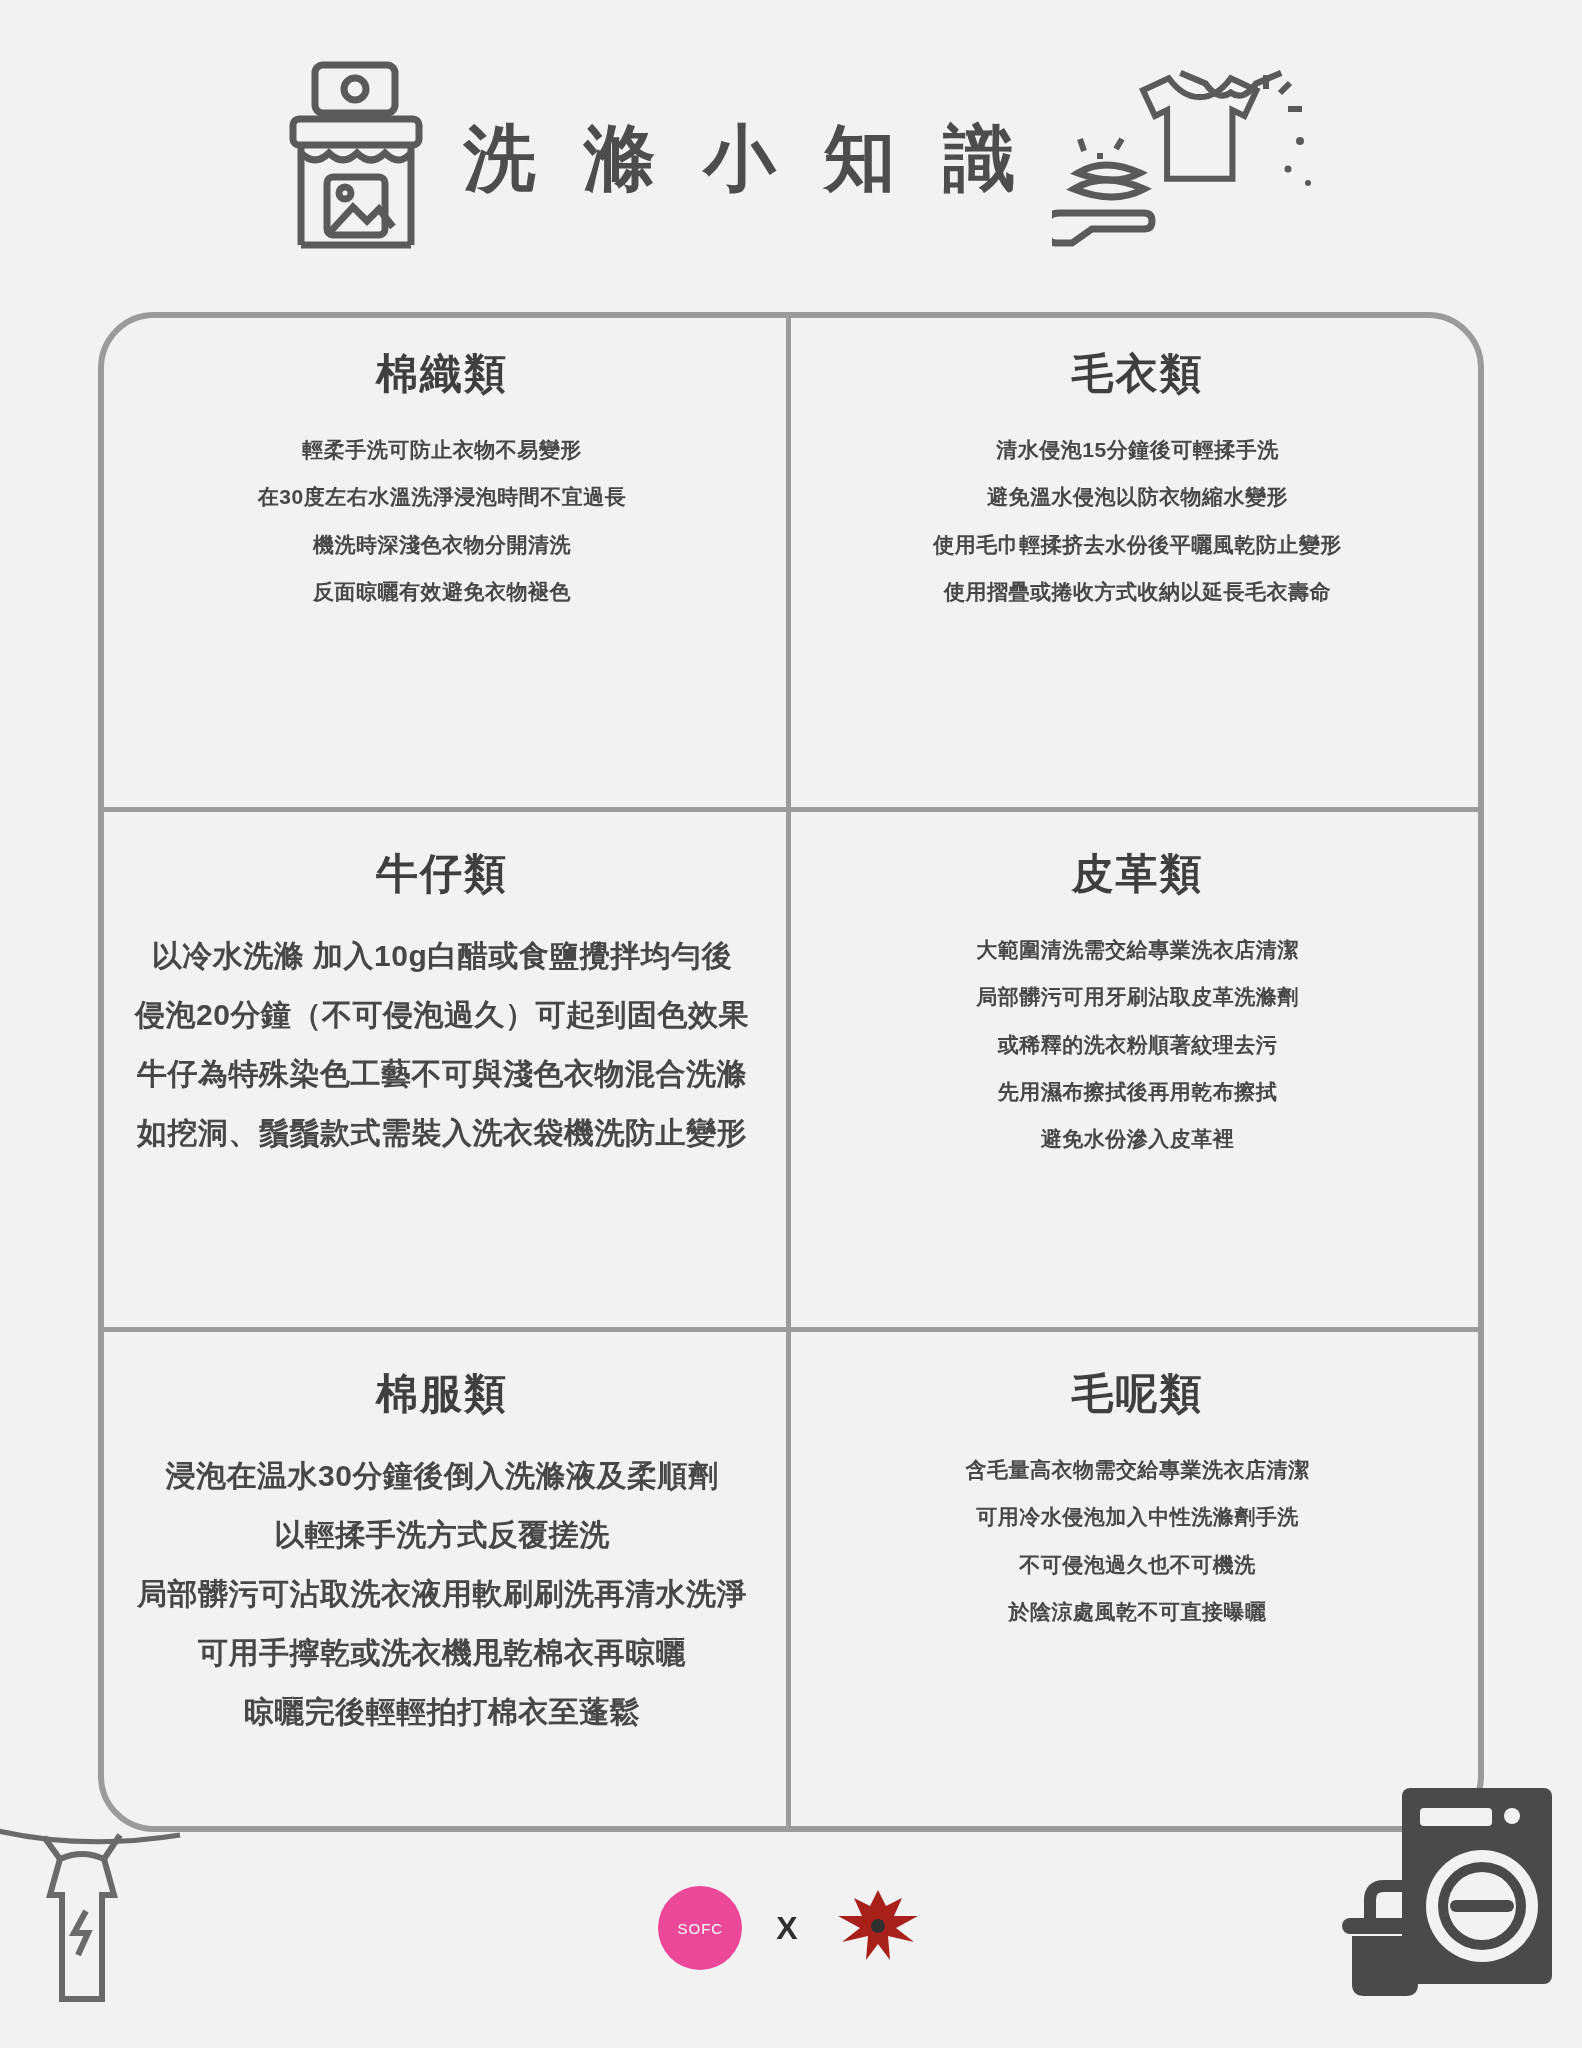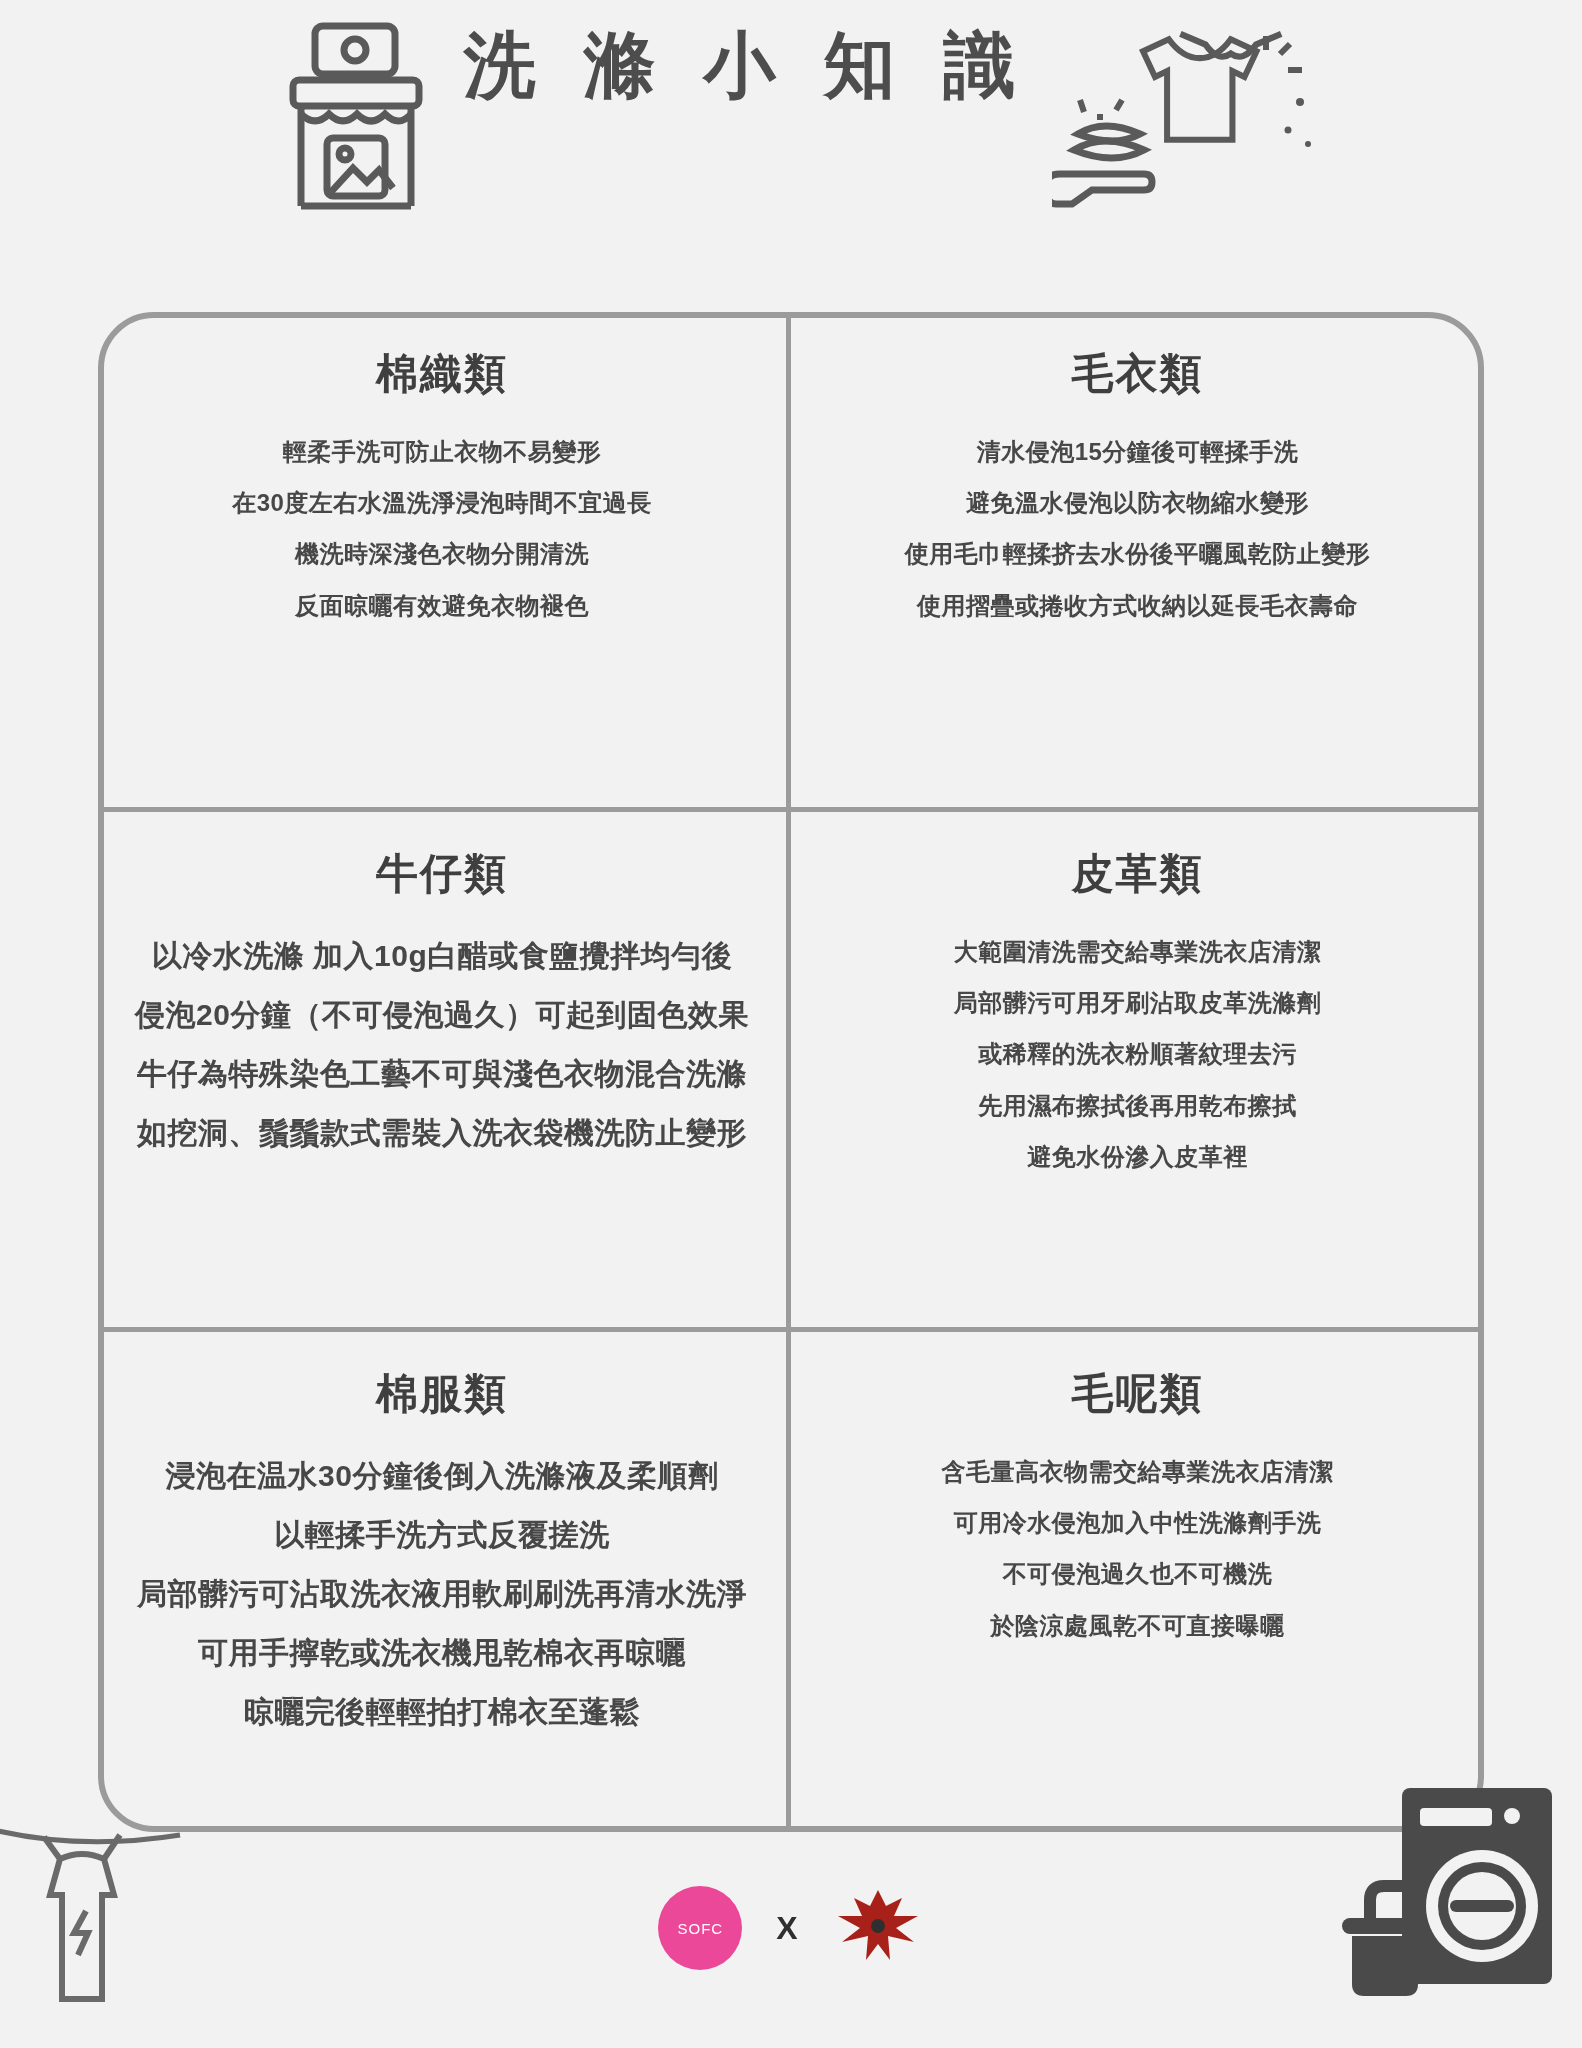--- a/index.html
+++ b/index.html
@@ -13,21 +13,21 @@
     font-family: "Liberation Sans", "DejaVu Sans", sans-serif;
     color: #4a4a4a;
     position: relative;
     overflow: hidden;
   }
 
   
   .header {
     height: 300px;
     display: flex;
-    align-items: flex-start;
+    align-items: center;
     justify-content: center;
     gap: 22px;
     padding-top: 18px;
     box-sizing: border-box;
     margin-left: 11px;
   }
   .header-title {
     font-size: 72px;
     font-weight: 700;
     letter-spacing: 14px;
@@ -80,21 +80,21 @@
     letter-spacing: 2px;
     margin-bottom: 34px;
   }
   .cell-lines {
     display: flex;
     flex-direction: column;
     gap: 20px;
     width: 100%;
   }
   .cell-line {
-    font-size: 24px;
+    font-size: 21px;
     font-weight: 700;
     color: #474747;
     line-height: 1.3;
     letter-spacing: 0.5px;
   }
   .cell.dense .cell-line { font-size: 30px; }
 
   
   .deco { position: absolute; }
   .deco-hanger { left: 0px; top: 1815px; }

